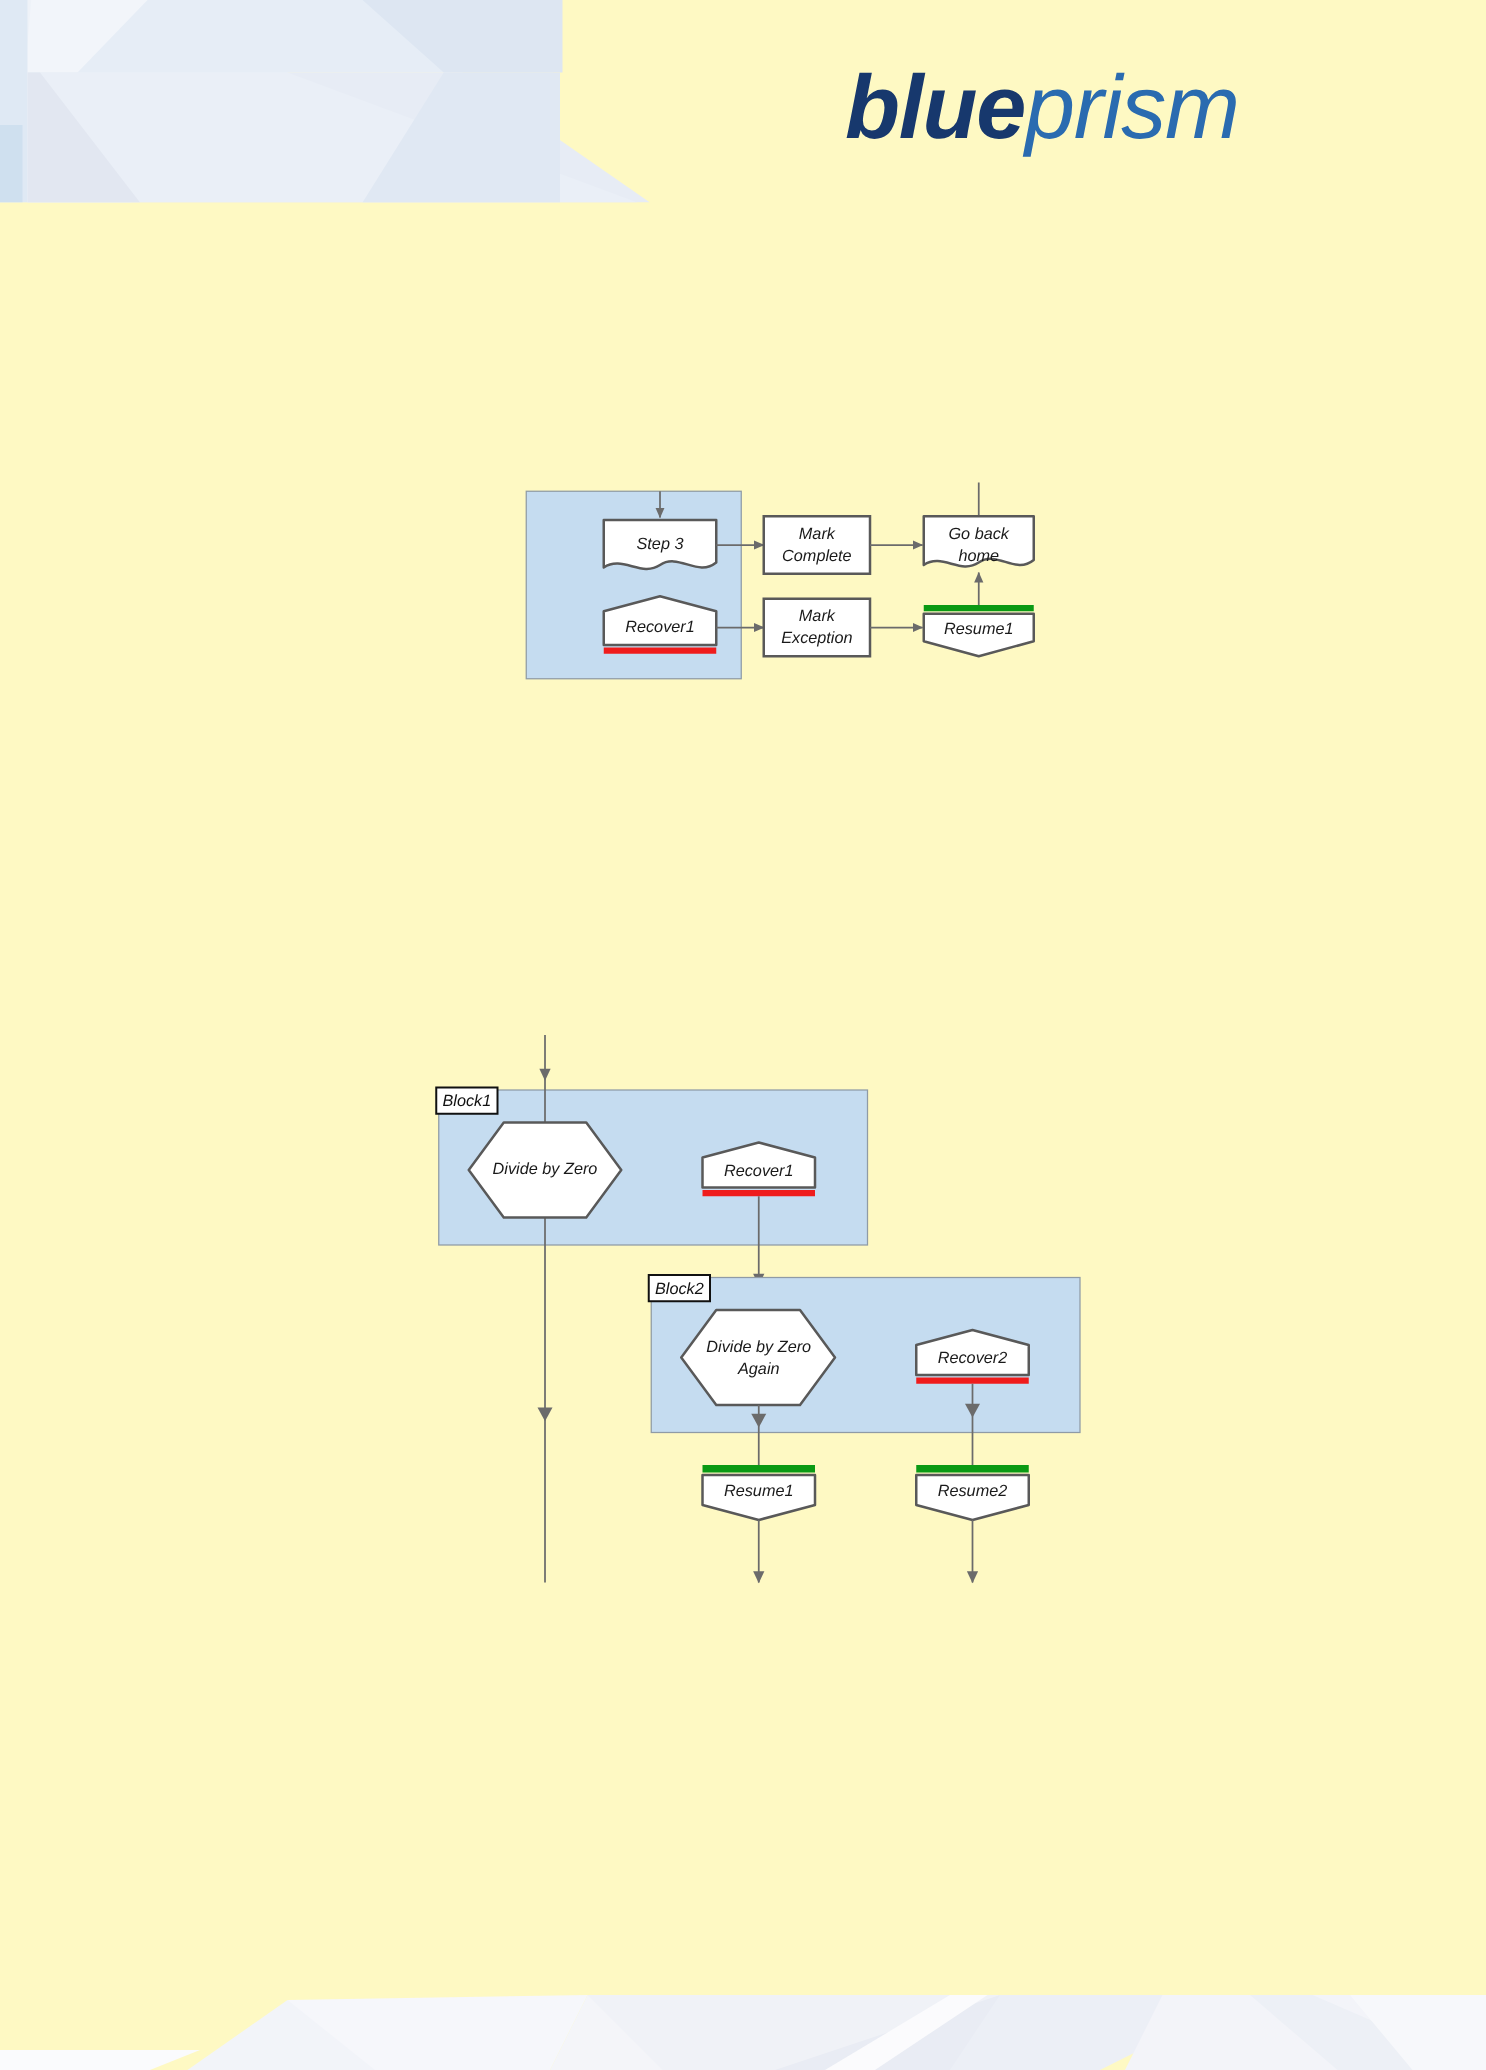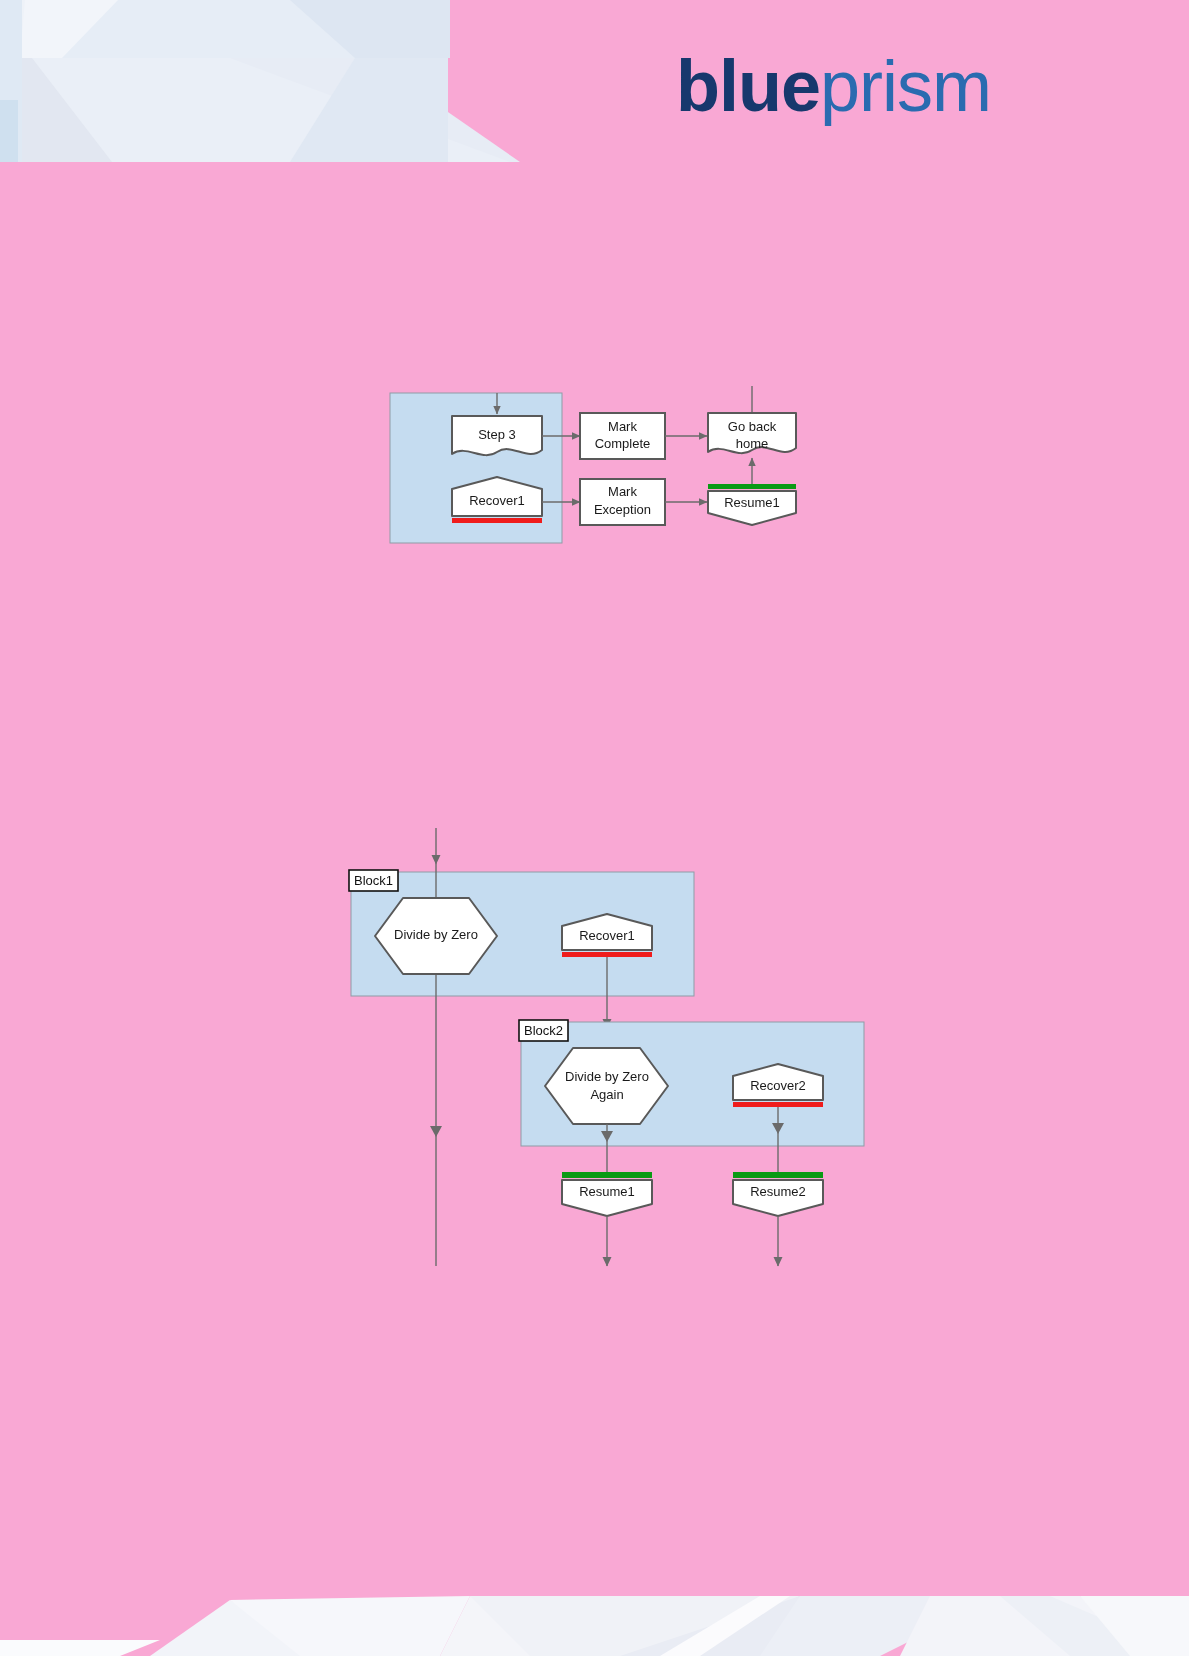--- a/index.html
+++ b/index.html
@@ -8,22 +8,23 @@
     padding: 0;
     background: #ffffff;
   }
   body {
     font-family: "Liberation Sans", sans-serif;
   }
   .page {
     position: relative;
     width: 1189px;
     height: 1656px;
-    background: #f9a8d4;
+    background: #fef9c3;
     overflow: hidden;
+    font-style: italic;
   }
 
   
   .header-deco {
     position: absolute;
     left: 0;
     top: 0;
     width: 520px;
     height: 162px;
     overflow: hidden;
@@ -96,21 +97,21 @@
       <polygon points="355,58 448,58 448,162 290,162" fill="#e0e8f3"></polygon>
       <polygon points="0,100 18,100 18,162 0,162" fill="#cfe0ef"></polygon>
       <polygon points="22,58 32,58 112,162 22,162" fill="#e2e7f1"></polygon>
     </svg>
   </div>
 
   <div class="logo">
     <span class="lg-blue">blue</span><span class="lg-prism">prism</span>
   </div>
 
-  <div class="diagram" style="left:373px; top:372px;">
+  <div class="diagram" style="left:404px; top:372px;">
     <svg width="450" height="190" viewBox="0 0 450 190" xmlns="http://www.w3.org/2000/svg">
       <defs>
         <marker id="ah1" markerWidth="9" markerHeight="9" refX="8" refY="4.5" orient="auto" markerUnits="userSpaceOnUse">
           <path d="M0,0.8 L8.5,4.5 L0,8.2 Z" fill="#6b6b6b"></path>
         </marker>
       </defs>
 
       <rect x="17" y="21" width="172" height="150" fill="#c5dcf0" stroke="#8f9ba6" stroke-width="1"></rect>
 
       <line x1="124" y1="21" x2="124" y2="42" stroke="#6b6b6b" stroke-width="1.4" marker-end="url(#ah1)"></line>

